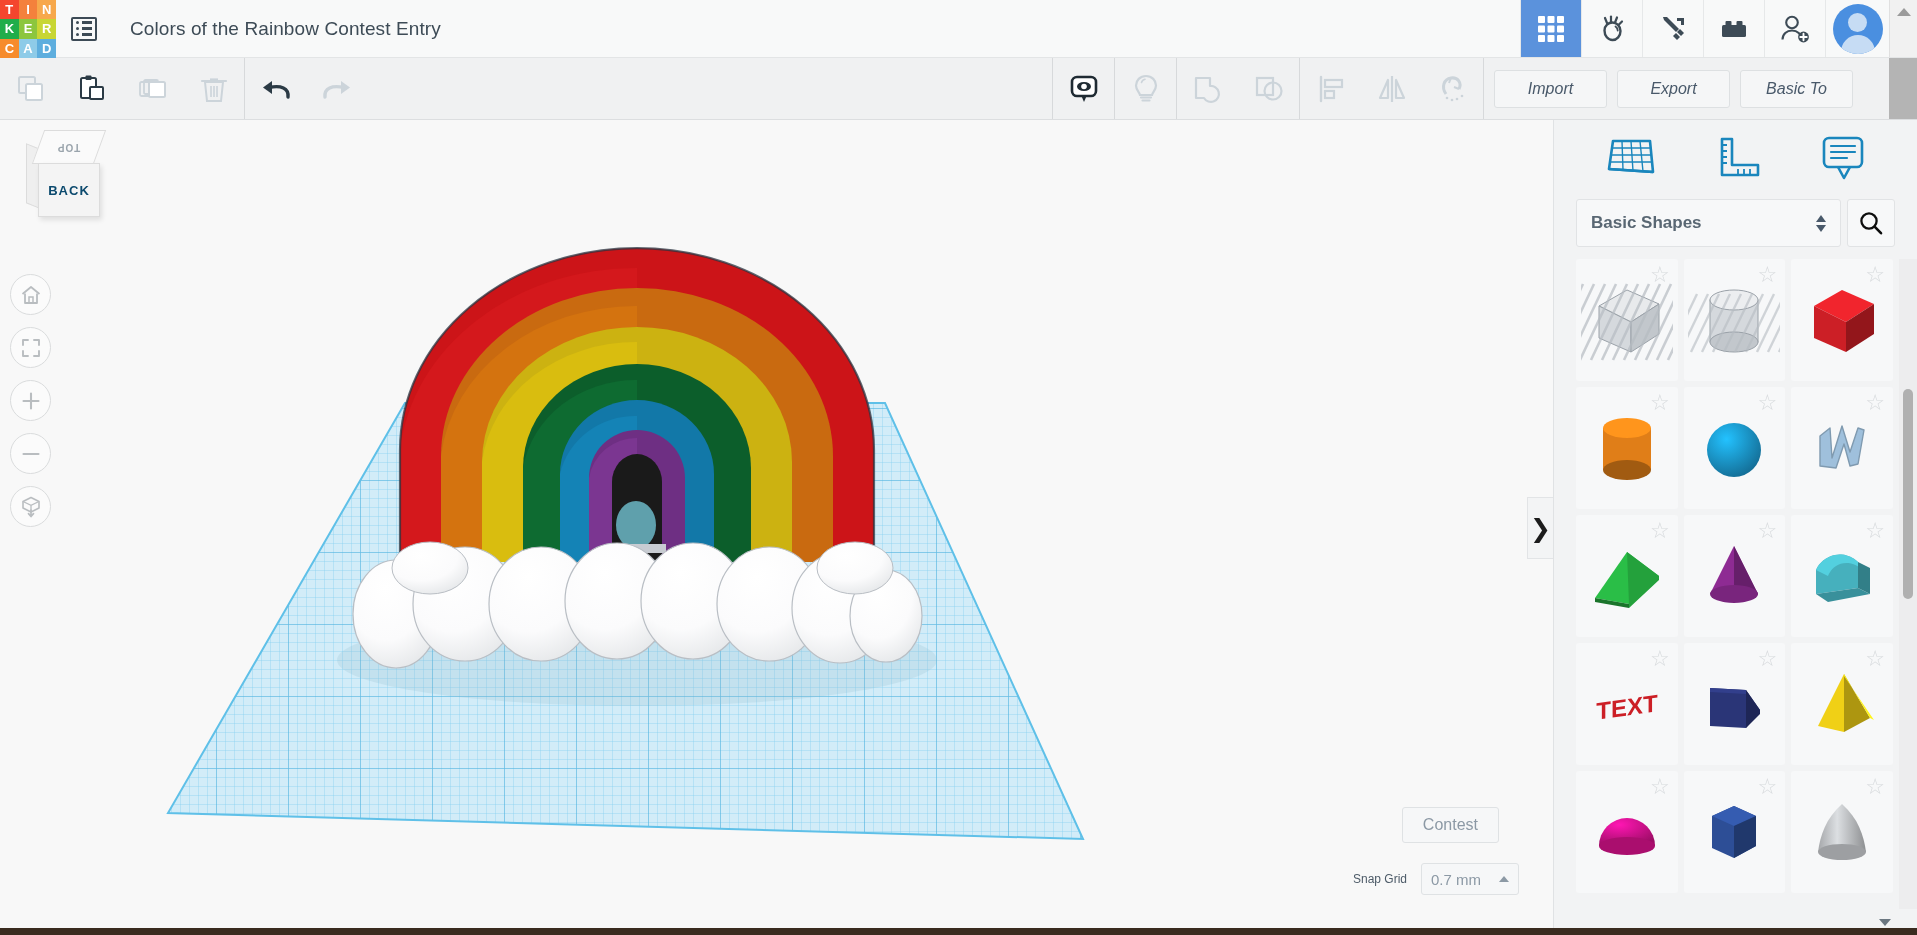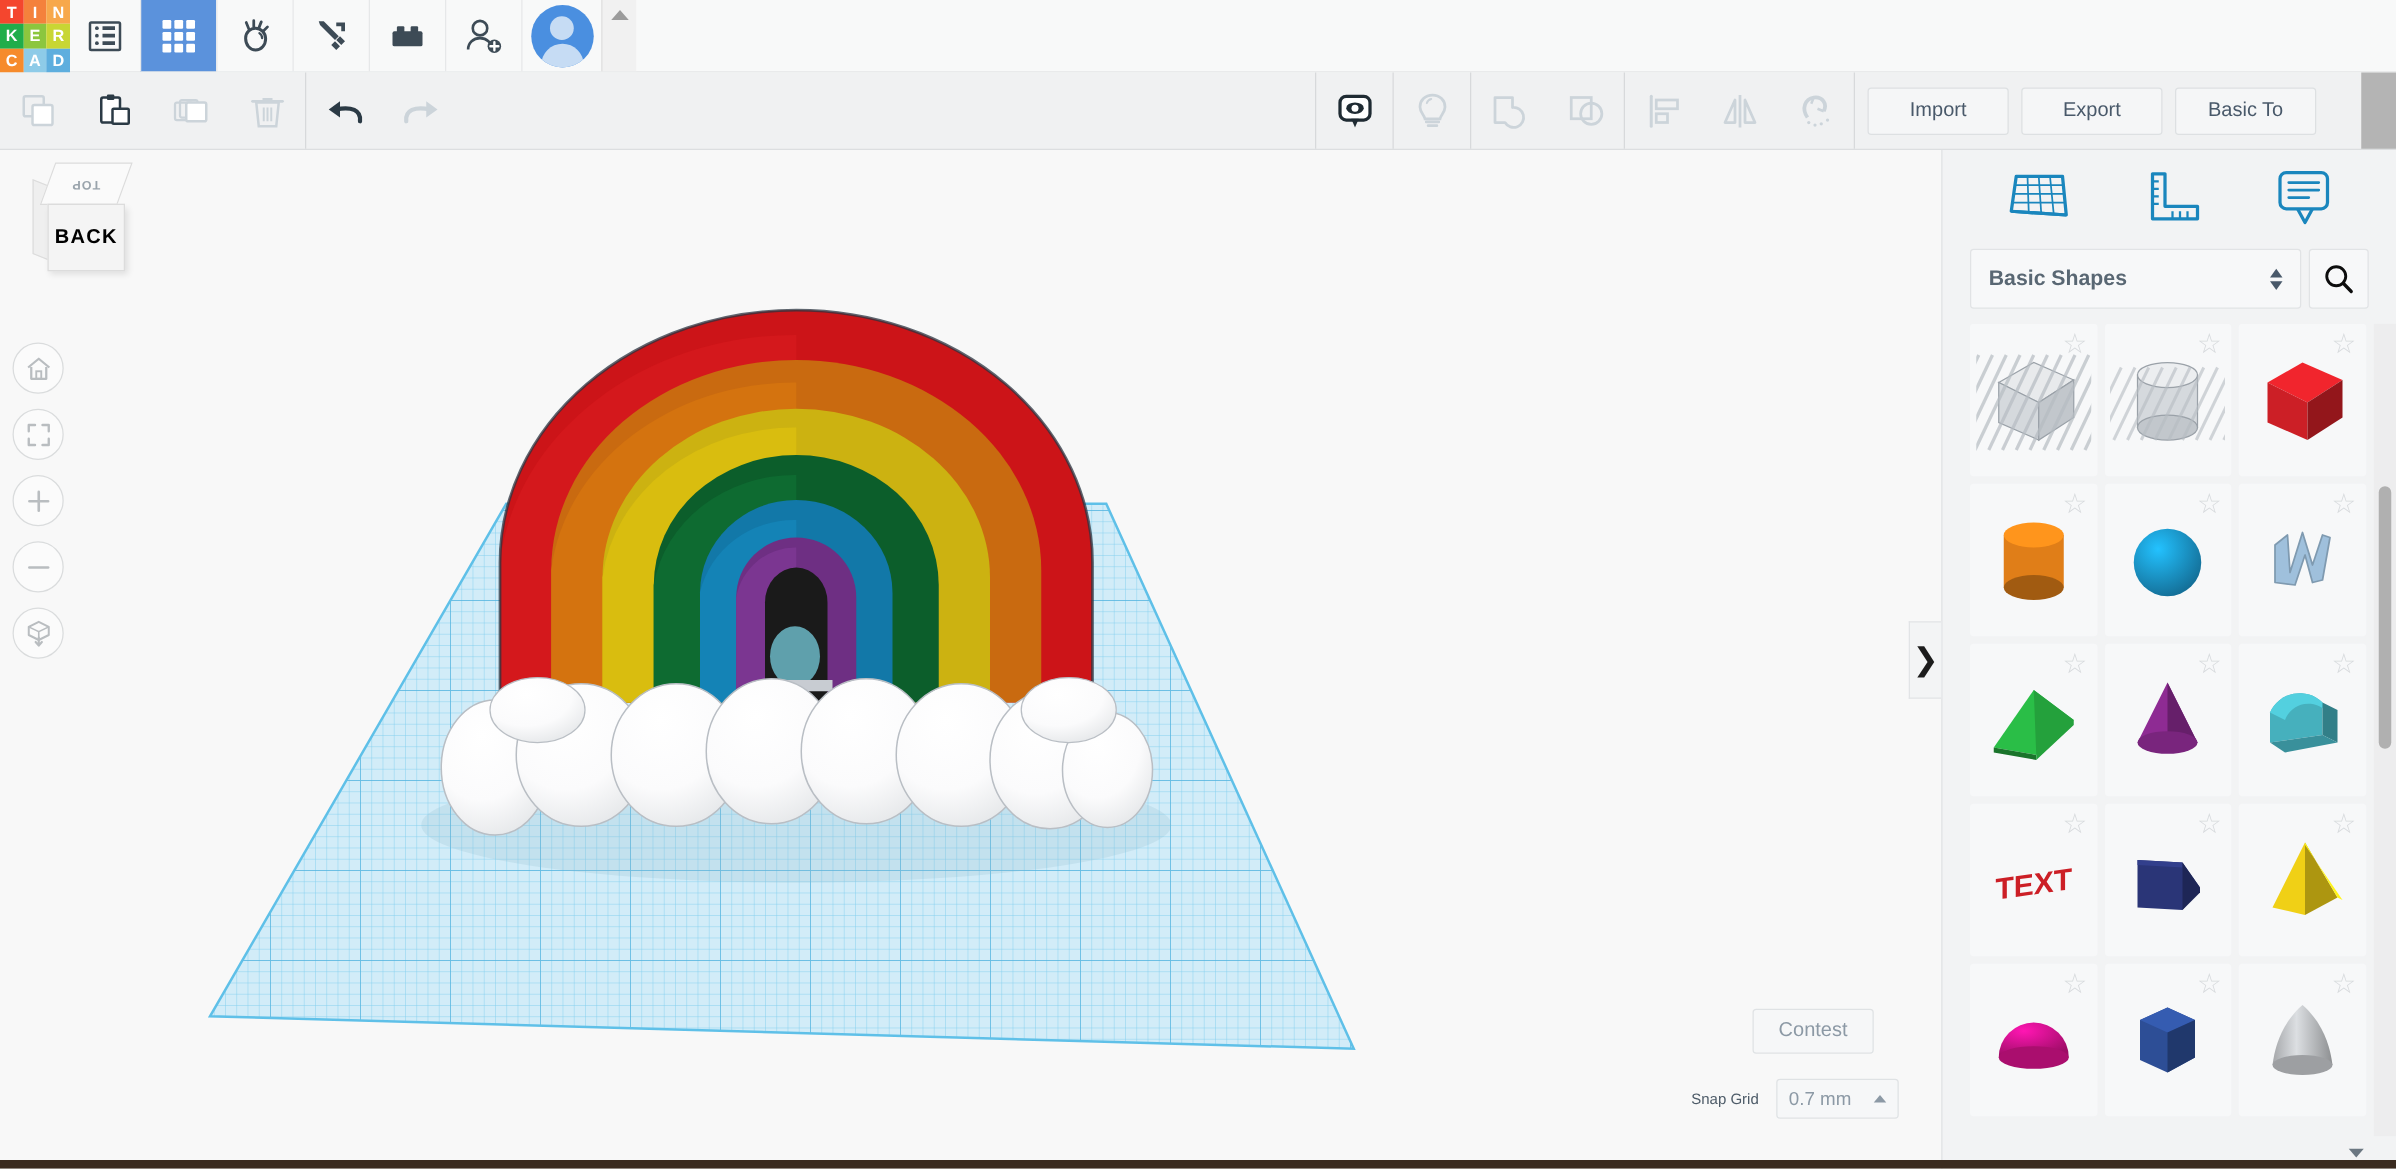--- a/index.html
+++ b/index.html
@@ -83,21 +83,21 @@
     background: #f0f1f2; display: flex; align-items: stretch;
     border-bottom: 1px solid #dcdee0;
   }
   .tb-group { display: flex; align-items: stretch; }
   .tb-btn {
     width: 61px; display: flex; align-items: center; justify-content: center;
     cursor: pointer;
   }
   .tb-sep { width: 1px; background: #d7d9db; margin: 0; }
   .tb-spacer { flex: 1; }
-  .tb-right { display: flex; align-items: center; padding-right: 36px; gap: 0; }
+  .tb-right { display: flex; align-items: center; padding-right: 36px; gap: 0; font-style: italic; }
   .plain-btn {
     height: 38px; min-width: 113px; padding: 0 18px;
     background: #f5f6f7; border: 1px solid #dde0e2; border-radius: 3px;
     color: #49596a; font-size: 16px; cursor: pointer;
     display: flex; align-items: center; justify-content: center;
     margin-left: 10px;
     font-family: "Liberation Sans", sans-serif;
   }
   .tb-scroll-right {
     width: 28px; background: #b4b4b4;
@@ -120,21 +120,21 @@
   .vc-top span {
     font-size: 10px; color: #9aa4ac; letter-spacing: 1px; font-weight: bold;
     transform: rotate(180deg) skewX(20deg);
   }
   .vc-front {
     position: absolute; left: 16px; top: 35px; width: 62px; height: 54px;
     background: #f4f4f4; border: 1px solid #dcdcdc;
     display: flex; align-items: center; justify-content: center;
     box-shadow: 2px 3px 5px rgba(0,0,0,.10);
   }
-  .vc-front span { font-size: 16px; color: #000000; letter-spacing: 1px; font-weight: bold; }
+  .vc-front span { font-size: 13px; color: #0c4a6e; letter-spacing: 1px; font-weight: bold; }
   .vc-left {
     position: absolute; left: 4px; top: 18px; width: 14px; height: 60px;
     background: #efefef; border: 1px solid #dcdcdc;
     transform: skewY(22deg);
   }
 
   .viewctrls { position: absolute; left: 10px; top: 154px; }
   .vctrl {
     width: 41px; height: 41px; border-radius: 50%; border: 1px solid #dadcdd;
     background: #fbfbfb; margin-bottom: 12px;
@@ -269,20 +269,21 @@
             <span class="doc-dot"></span>
             <span class="doc-bar"></span>
           </div>
         <div class="doc-line">
             <span class="doc-dot"></span>
             <span class="doc-bar"></span>
           </div>
       </div>
     </div>
 
+    <div class="title">Colors of the Rainbow Contest Entry</div>
 
     <div class="hdr-icons">
       <div class="hdr-btn active">
         <svg width="30" height="30" viewBox="0 0 30 30">
           <g fill="#ffffff">
             <rect x="2" y="2" width="7" height="7" rx="1"></rect>
               <rect x="11.5" y="2" width="7" height="7" rx="1"></rect>
               <rect x="21" y="2" width="7" height="7" rx="1"></rect>
             <rect x="2" y="11.5" width="7" height="7" rx="1"></rect>
               <rect x="11.5" y="11.5" width="7" height="7" rx="1"></rect>

